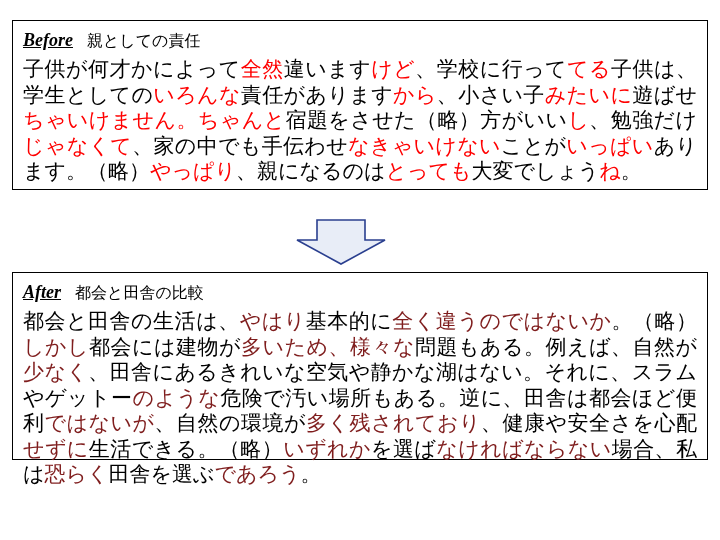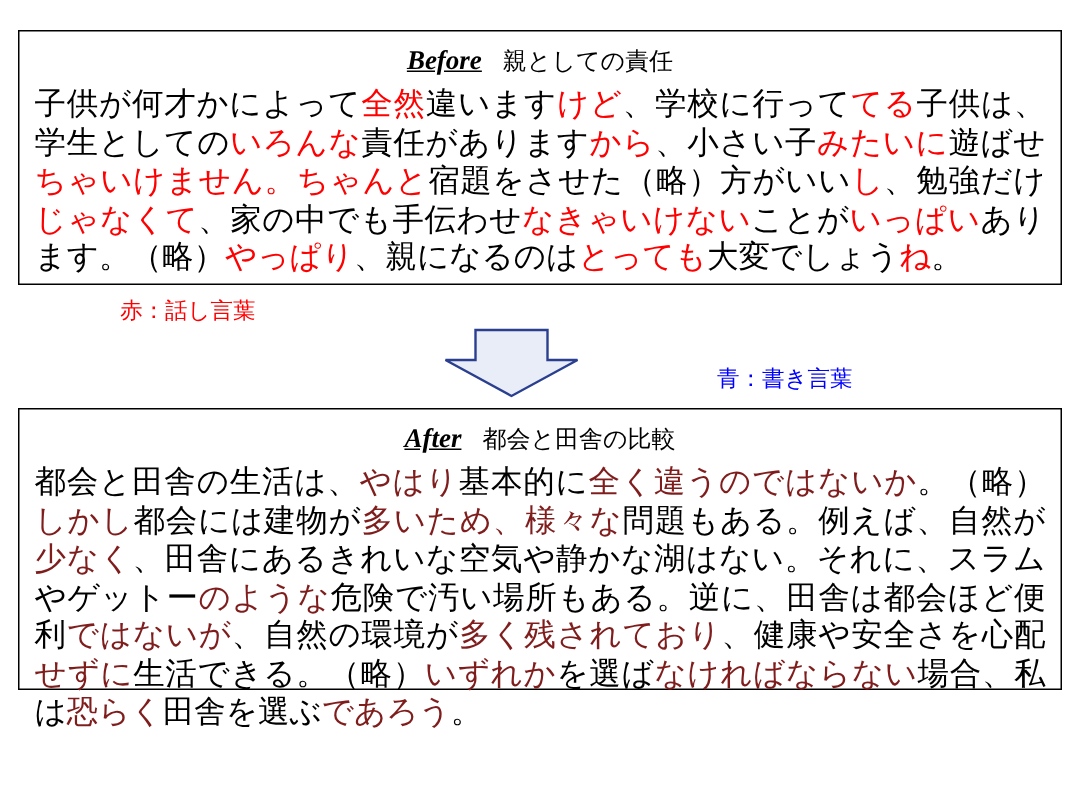--- a/index.html
+++ b/index.html
@@ -40,21 +40,20 @@
     width: 696px;
     height: 188px;
     padding: 8px 10px 6px 10px;
   }
 
   .section-title {
     font-size: 17px;
     line-height: 22px;
     margin: 0 0 4px 0;
     white-space: nowrap;
-    text-align: center;
   }
   .section-title .label {
     font-weight: bold;
     font-style: italic;
     text-decoration: underline;
     font-family: "Liberation Serif", serif;
     font-size: 18px;
   }
   .section-title .subject {
     font-weight: normal;
@@ -105,29 +104,27 @@
 
 <div class="slide">
 
   <div class="text-box" id="before-box">
     <div class="section-title">
       <span class="label">Before</span><span class="subject">親としての責任</span>
     </div>
     <div class="body-text" id="before-body"><span> 子供が何才かによって</span><span class="red">全然</span><span>違います</span><span class="red">けど</span><span>、学校に行って</span><span class="red">てる</span><span>子供は、学生としての</span><span class="red">いろんな</span><span>責任があります</span><span class="red">から</span><span>、小さい子</span><span class="red">みたいに</span><span>遊ばせ</span><span class="red">ちゃいけません。ちゃんと</span><span>宿題をさせた（略）方がいい</span><span class="red">し</span><span>、勉強だけ</span><span class="red">じゃなくて</span><span>、家の中でも手伝わせ</span><span class="red">なきゃいけない</span><span>ことが</span><span class="red">いっぱい</span><span>あります。（略）</span><span class="red">やっぱり</span><span>、親になるのは</span><span class="red">とっても</span><span>大変でしょう</span><span class="red">ね</span><span>。</span></div>
   </div>
 
-  <div class="legend" id="legend-red">赤：話し言葉</div>
 
   <div id="arrow">
     <svg width="92" height="48" viewBox="0 0 92 48" xmlns="http://www.w3.org/2000/svg">
       <polygon points="22,2 70,2 70,22 90,22 46,46 2,22 22,22" fill="#e8edf7" stroke="#2a3f8f" stroke-width="1.6"></polygon>
     </svg>
   </div>
 
-  <div class="legend" id="legend-blue">青：書き言葉</div>
 
   <div class="text-box" id="after-box">
     <div class="section-title">
       <span class="label">After</span><span class="subject">都会と田舎の比較</span>
     </div>
     <div class="body-text" id="after-body"><span>都会と田舎の生活は、</span><span class="blue">やはり</span><span>基本的に</span><span class="blue">全く違うのではないか</span><span>。（略）</span><span class="blue">しかし</span><span>都会には建物が</span><span class="blue">多いため、様々な</span><span>問題もある。例えば、自然が</span><span class="blue">少なく</span><span>、田舎にあるきれいな空気や静かな湖はない。それに、スラムやゲットー</span><span class="blue">のような</span><span>危険で汚い場所もある。逆に、田舎は都会ほど便利</span><span class="blue">ではないが</span><span>、自然の環境が</span><span class="blue">多く残されており</span><span>、健康や安全さを心配</span><span class="blue">せずに</span><span>生活できる。（略）</span><span class="blue">いずれか</span><span>を選ば</span><span class="blue">なければならない</span><span>場合、私は</span><span class="blue">恐らく</span><span>田舎を選ぶ</span><span class="blue">であろう</span><span>。</span></div>
   </div>
 
 </div>
 

